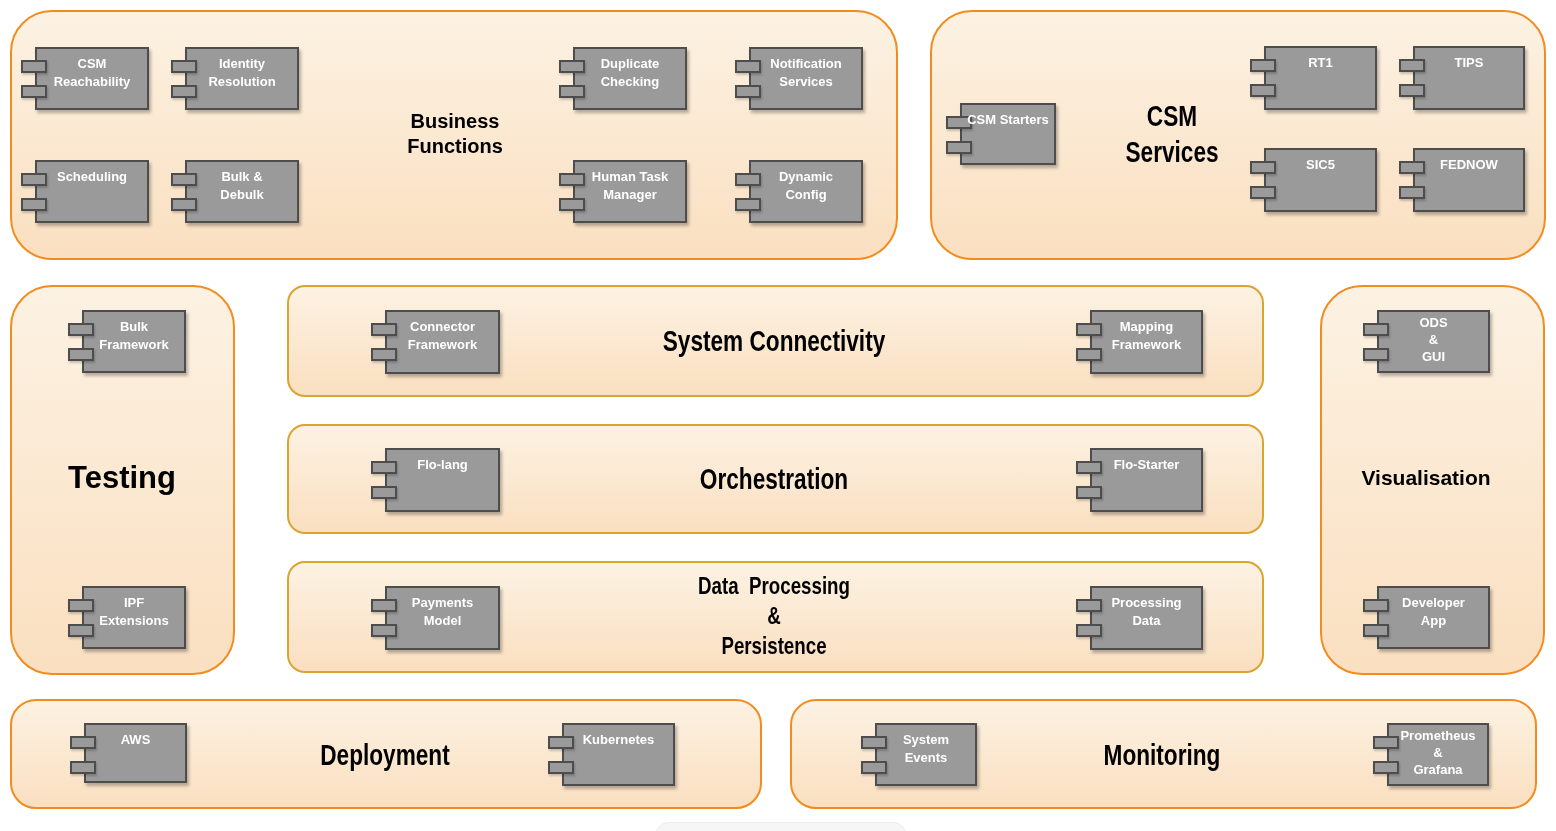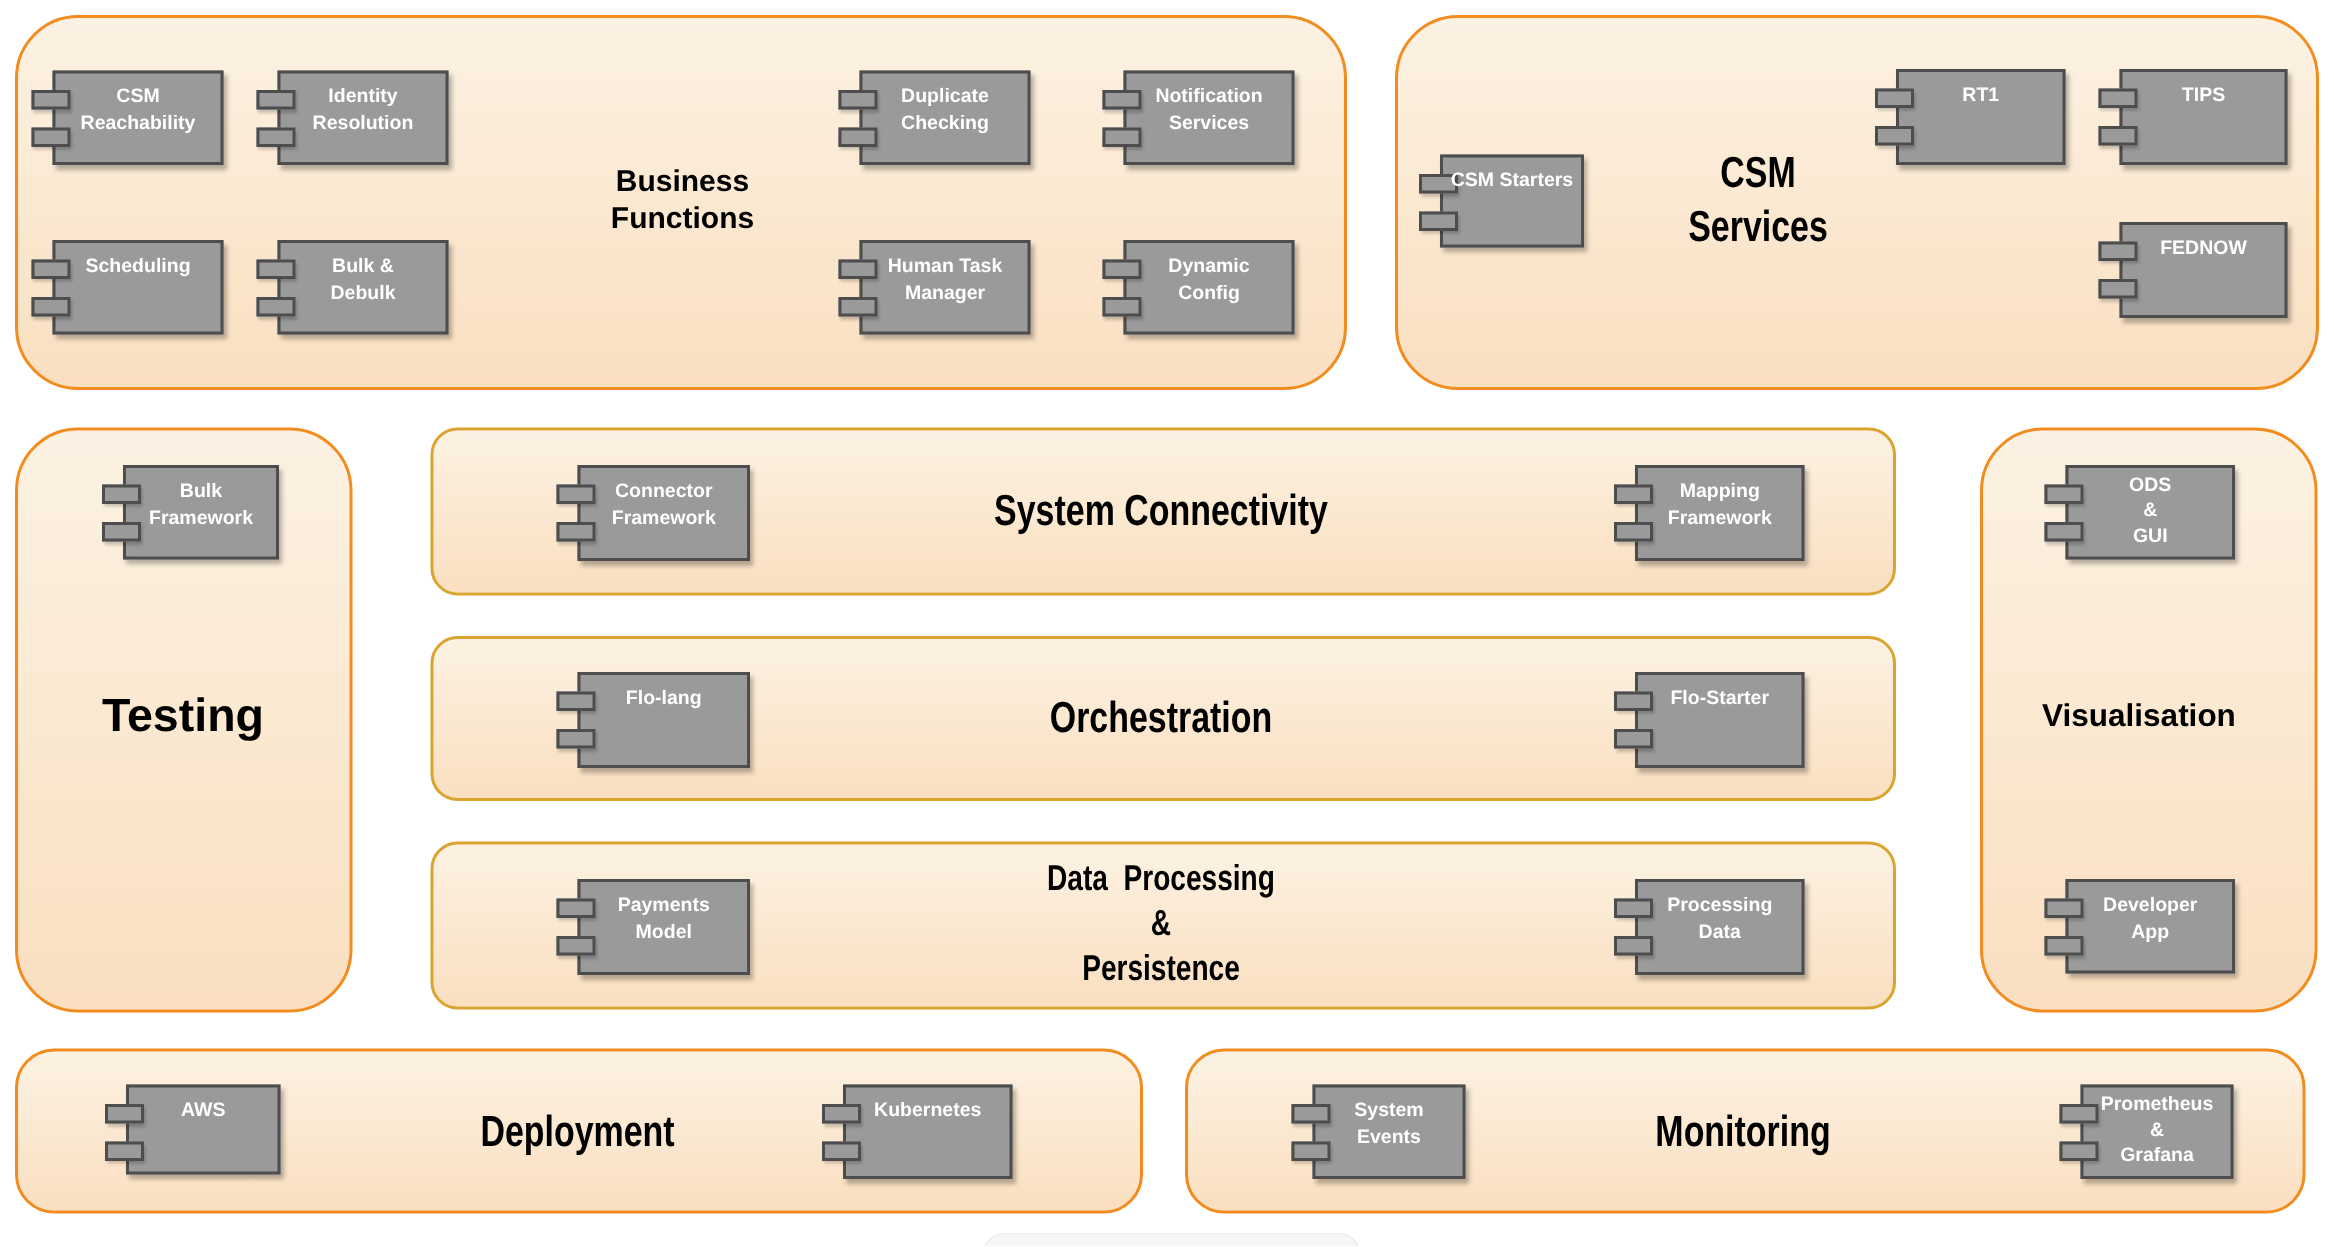--- a/index.html
+++ b/index.html
@@ -150,32 +150,43 @@
     <div class="component-box" style="left: 1264px; top: 46px; width: 113px; height: 64px;">
       <div class="port-tab top"></div>
       <div class="port-tab bottom"></div>
       <div class="component-label">RT1</div>
     </div>
     <div class="component-box" style="left: 1413px; top: 46px; width: 112px; height: 64px;">
       <div class="port-tab top"></div>
       <div class="port-tab bottom"></div>
       <div class="component-label">TIPS</div>
     </div>
+    <div class="component-box" style="left: 1264px; top: 148px; width: 113px; height: 64px;">
+      <div class="port-tab top"></div>
+      <div class="port-tab bottom"></div>
+      <div class="component-label">SIC5</div>
+    </div>
     <div class="component-box" style="left: 1413px; top: 148px; width: 112px; height: 64px;">
       <div class="port-tab top"></div>
       <div class="port-tab bottom"></div>
       <div class="component-label">FEDNOW</div>
     </div>
     <div class="container orange" style="left: 10px; top: 285px; width: 225px; height: 390px; border-radius: 42px;"></div>
     <div class="container-title" style="left: 122px; top: 478px; font-size: 31px;">Testing</div>
     <div class="component-box" style="left: 82px; top: 310px; width: 104px; height: 63px;">
       <div class="port-tab top"></div>
       <div class="port-tab bottom"></div>
       <div class="component-label">Bulk
 Framework</div>
+    </div>
+    <div class="component-box" style="left: 82px; top: 586px; width: 104px; height: 63px;">
+      <div class="port-tab top"></div>
+      <div class="port-tab bottom"></div>
+      <div class="component-label">IPF
+Extensions</div>
     </div>
     <div class="container gold" style="left: 287px; top: 285px; width: 977px; height: 112px; border-radius: 18px;"></div>
     <div class="container-title condensed" style="left: 774px; top: 341px; font-size: 29px;">System Connectivity</div>
     <div class="component-box" style="left: 385px; top: 310px; width: 115px; height: 64px;">
       <div class="port-tab top"></div>
       <div class="port-tab bottom"></div>
       <div class="component-label">Connector
 Framework</div>
     </div>
     <div class="component-box" style="left: 1090px; top: 310px; width: 113px; height: 64px;">

